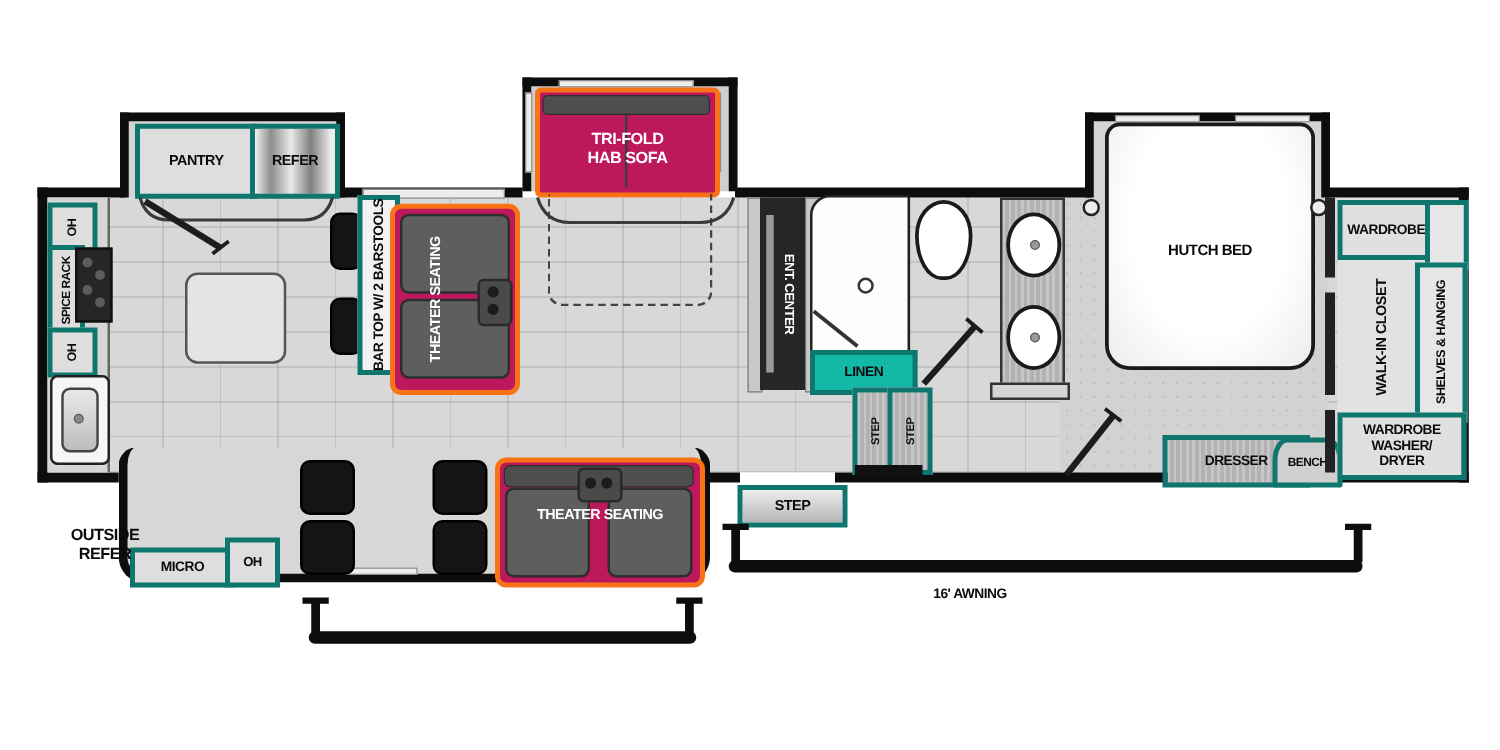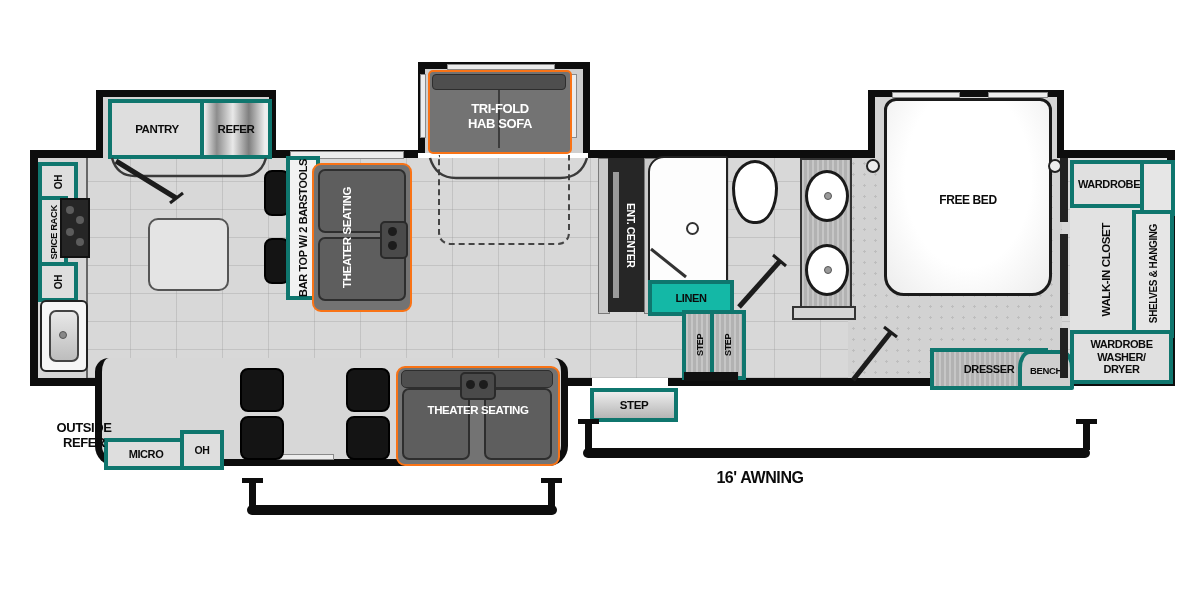--- a/index.html
+++ b/index.html
@@ -9,21 +9,21 @@
   .wall{position:absolute;background:#0d0d0d;}
   .floor{background-color:#d8d8d8;background-image:
     repeating-linear-gradient(0deg, rgba(140,140,140,.28) 0 1px, transparent 1px 28px),
     repeating-linear-gradient(90deg, rgba(140,140,140,.28) 0 1px, transparent 1px 46px);}
   .carpet{background-color:#d2d2d2;background-image:radial-gradient(rgba(150,150,150,.35) 15%, transparent 16%);background-size:11px 11px;}
   .closetfloor{background:#e2e2e2;}
   .slide{position:absolute;border:7px solid #0d0d0d;border-bottom:none;background:#d4d4d4;}
   .slideB{position:absolute;border:7px solid #0d0d0d;border-top:none;background:#d7d7d7;border-radius:14px 14px 20px 20px;}
   .cab{position:absolute;background:#dedede;border:4px solid #0f766e;display:flex;align-items:center;justify-content:center;}
   .wood{background:repeating-linear-gradient(90deg,#c6c6c6 0 2px,#b2b2b2 2px 5px);}
-  .sofa{position:absolute;background:#737373;border:2px solid #f97316;border-radius:9px;}
+  .sofa{position:absolute;background:#be185d;border:4px solid #f97316;border-radius:9px;}
   .cushion{position:absolute;background:#5e5e5e;border:2px solid #2e2e2e;border-radius:7px;}
   .stool{position:absolute;background:#141414;border:2px solid #000;border-radius:8px;}
   .lbl{font-size:11px;letter-spacing:-0.4px;white-space:nowrap;display:flex;align-items:center;justify-content:center;text-align:center;}
   .ml{white-space:pre-line;line-height:1.15;}
   .white{color:#fff;}
   .vup span{writing-mode:vertical-rl;transform:rotate(180deg);}
   .vdown span{writing-mode:vertical-rl;}
   .winstrip{position:absolute;background:#ececec;border:1px solid #8a8a8a;}
   .hook{position:absolute;background:#0d0d0d;}
   .circle{position:absolute;border-radius:50%;}
@@ -147,21 +147,21 @@
       <div class="circle" style="left:16px;top:19px;width:6px;height:6px;background:#999;border:1px solid #555;"></div>
     </div>
     <div class="abs" style="left:3px;top:84px;width:38px;height:46px;background:#fff;border:3px solid #1a1a1a;border-radius:50%;">
       <div class="circle" style="left:16px;top:19px;width:6px;height:6px;background:#999;border:1px solid #555;"></div>
     </div>
   </div>
   <div class="abs" style="left:792px;top:306px;width:60px;height:10px;background:#d5d5d5;border:2px solid #333;"></div>
 
   <div class="abs" style="left:884px;top:98px;width:162px;height:192px;background:radial-gradient(ellipse at 50% 40%,#ffffff 55%,#ececec);border:3px solid #1a1a1a;border-radius:12px 12px 20px 20px;">
     <div class="lbl" style="position:absolute;left:0;top:92px;width:100%;font-size:12px;">
-        <span>FREE BED</span>
+        <span>HUTCH BED</span>
       </div>
   </div>
   <div class="circle" style="left:866px;top:159px;width:10px;height:10px;background:#eee;border:2px solid #222;"></div>
   <div class="circle" style="left:1048px;top:159px;width:10px;height:10px;background:#eee;border:2px solid #222;"></div>
   <div class="cab lbl wood" style="left:930px;top:348px;width:110px;height:34px;font-size:11px;">
       <span>DRESSER</span>
     </div>
   <div class="cab lbl" style="left:1018px;top:350px;width:48px;height:32px;background:#cfcfcf;border-radius:12px 12px 2px 2px / 18px 18px 2px 2px;font-size:9.5px;">
       <span>BENCH</span>
     </div>
@@ -211,21 +211,21 @@
     </div>
 
   <div class="lbl ml" style="position:absolute;left:36px;top:414px;width:96px;height:44px;font-size:13px;"><span class="ml">OUTSIDE
 REFER</span></div>
 
   <div class="hook" style="left:583px;top:448px;width:507px;height:10px;border-radius:5px;"></div>
   <div class="hook" style="left:585px;top:422px;width:7px;height:28px;"></div>
   <div class="hook" style="left:578px;top:419px;width:21px;height:5px;"></div>
   <div class="hook" style="left:1083px;top:422px;width:7px;height:28px;"></div>
   <div class="hook" style="left:1076px;top:419px;width:21px;height:5px;"></div>
-  <div class="lbl" style="position:absolute;left:660px;top:469px;width:200px;font-size:16px;">
+  <div class="lbl" style="position:absolute;left:676px;top:469px;width:200px;font-size:11px;">
       <span>16' AWNING</span>
     </div>
 
   <div class="hook" style="left:247px;top:505px;width:310px;height:10px;border-radius:5px;"></div>
   <div class="hook" style="left:249px;top:481px;width:7px;height:26px;"></div>
   <div class="hook" style="left:242px;top:478px;width:21px;height:5px;"></div>
   <div class="hook" style="left:548px;top:481px;width:7px;height:26px;"></div>
   <div class="hook" style="left:541px;top:478px;width:21px;height:5px;"></div>
 
   <div class="abs" style="left:0;top:0;width:1200px;height:600px;pointer-events:none;">

